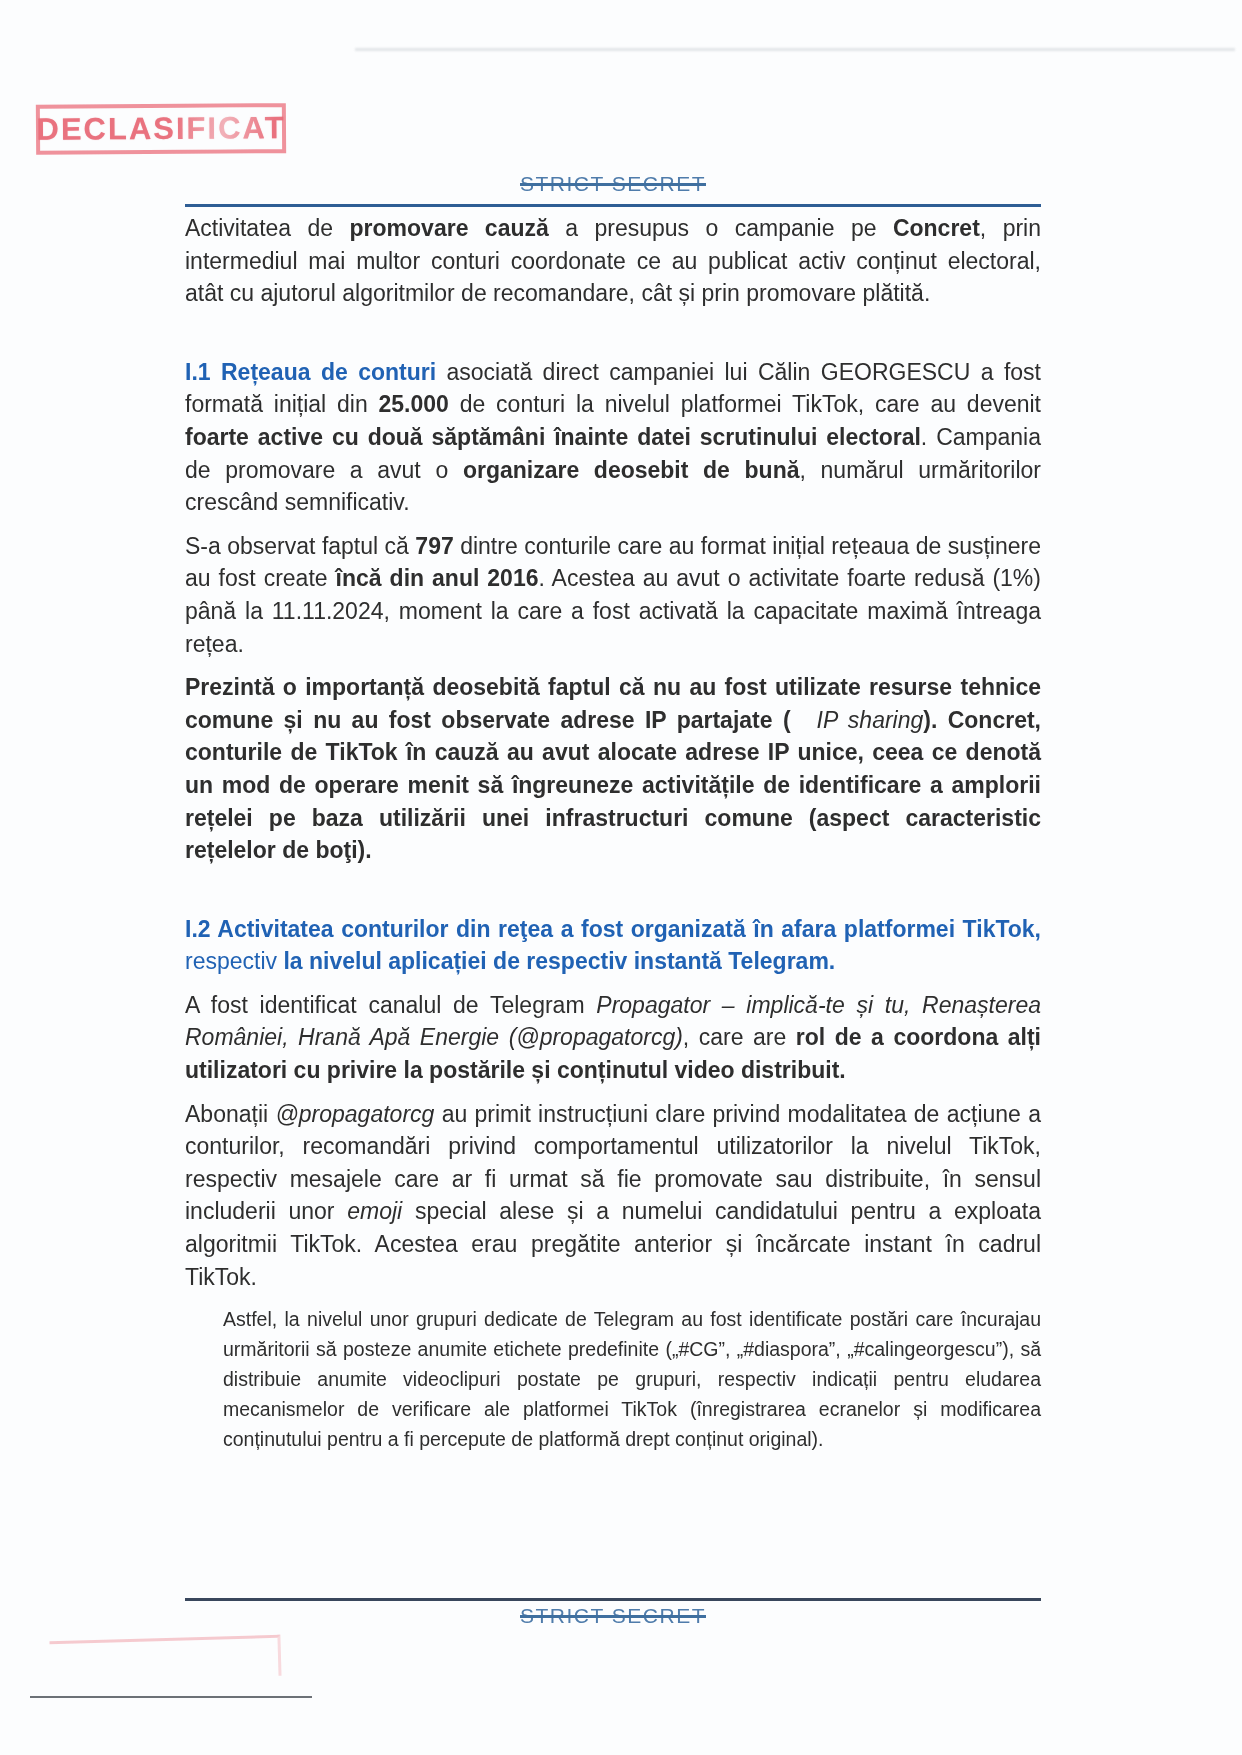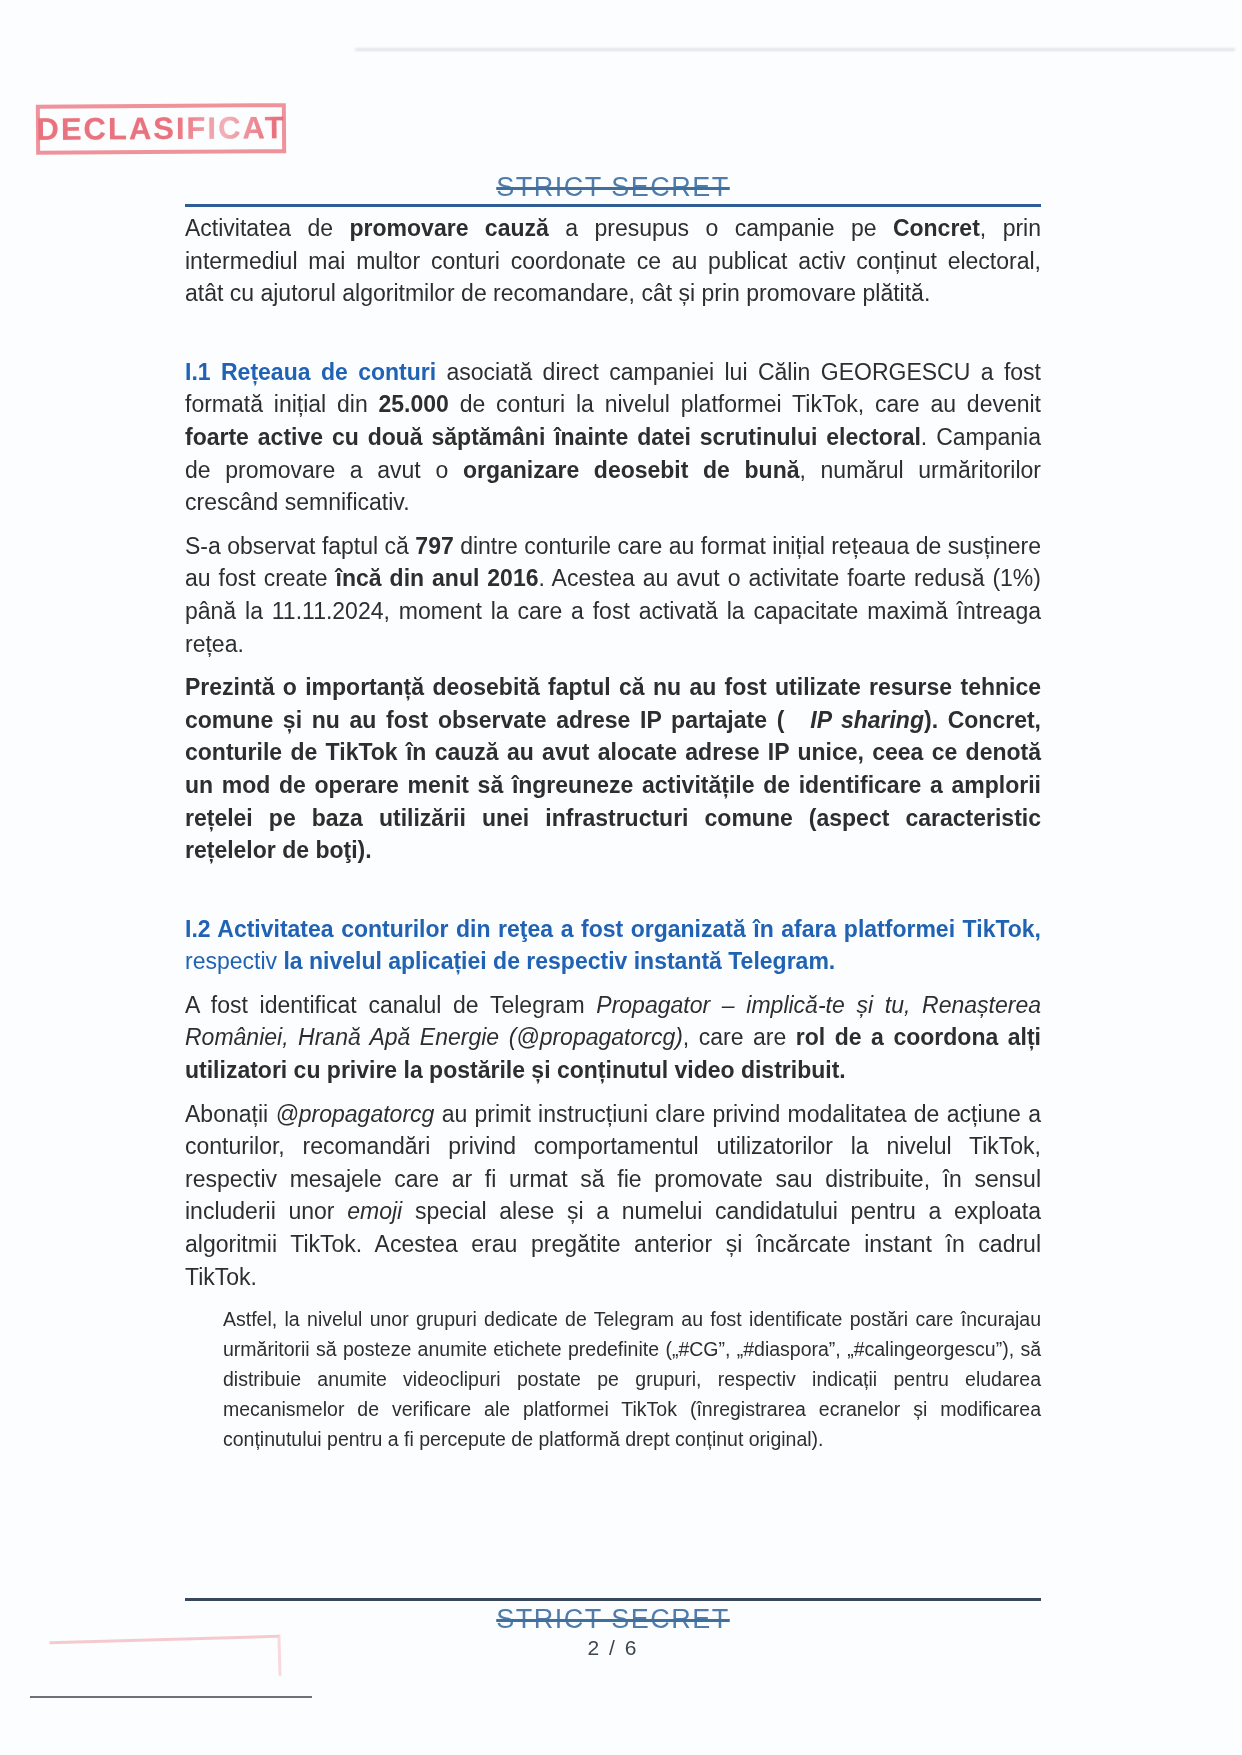--- a/index.html
+++ b/index.html
@@ -36,21 +36,21 @@
   }
   .stamp::after{
     content:"";position:absolute;inset:0;
     background:linear-gradient(100deg,rgba(252,253,254,0) 55%,rgba(252,253,254,.45) 75%,rgba(252,253,254,0) 95%);
     pointer-events:none;
   }
   
   .class-line{
     position:absolute;left:185px;width:856px;text-align:center;
     color:var(--class-blue);
-    font-size:27px;letter-spacing:1.5px;
+    font-size:21px;letter-spacing:1.5px;
   }
   .class-top{top:172px;}
   .class-bottom{top:1604px;}
   .struck{
     text-decoration:line-through;
     text-decoration-thickness:2.5px;
     text-decoration-color:#3f6f9f;
   }
   .hrule{position:absolute;left:185px;width:856px;height:3px;background:var(--rule-blue);}
   .hrule-top{top:204px;}
@@ -68,21 +68,21 @@
     color:var(--ink);
   }
   .sec{margin-top:46px;}
   .small{
     margin-left:38px;
     font-size:19.5px;line-height:30px;
   }
   .run-n{}
   .run-b{font-weight:700;}
   .run-i{font-style:italic;}
-  .run-bi{font-weight:700;font-style:italic;margin-left:26px;}
+  .run-bi{font-weight:400;font-style:italic;margin-left:26px;}
   .run-hb{color:var(--blue);font-weight:700;}
   .run-hn{color:var(--blue);}
   
   .ghost-stamp{
     position:absolute;left:50px;top:1638px;width:228px;height:38px;
     border-top:3px solid rgba(236,127,139,.40);
     border-right:3px solid rgba(236,127,139,.28);
     transform:rotate(-1.6deg);
   }
   .bottom-line{
@@ -114,18 +114,17 @@
     <p class="para sec"><span class="run-hb">I.2 Activitatea conturilor din reţea a fost organizată în afara platformei TikTok,</span><span class="run-hn"> respectiv </span><span class="run-hb">la nivelul aplicației de respectiv instantă Telegram.</span></p>
     <p class="para"><span class="run-n">A fost identificat canalul de Telegram </span><span class="run-i">Propagator – implică-te și tu, Renașterea României, Hrană Apă Energie (@propagatorcg)</span><span class="run-n">, care are </span><span class="run-b">rol de a coordona alți utilizatori cu privire la postările și conținutul video distribuit.</span></p>
     <p class="para"><span class="run-n">Abonații </span><span class="run-i">@propagatorcg</span><span class="run-n"> au primit instrucțiuni clare privind modalitatea de acțiune a conturilor, recomandări privind comportamentul utilizatorilor la nivelul TikTok, respectiv mesajele care ar fi urmat să fie promovate sau distribuite, în sensul includerii unor </span><span class="run-i">emoji</span><span class="run-n"> special alese și a numelui candidatului pentru a exploata algoritmii TikTok. Acestea erau pregătite anterior și încărcate instant în cadrul TikTok.</span></p>
     <p class="para small"><span class="run-n">Astfel, la nivelul unor grupuri dedicate de Telegram au fost identificate postări care încurajau urmăritorii să posteze anumite etichete predefinite („#CG”, „#diaspora”, „#calingeorgescu”), să distribuie anumite videoclipuri postate pe grupuri, respectiv indicații pentru eludarea mecanismelor de verificare ale platformei TikTok (înregistrarea ecranelor și modificarea conținutului pentru a fi percepute de platformă drept conținut original).</span></p>
   </div>
 
   <div class="hrule hrule-bottom"></div>
   <div class="class-line class-bottom">
     <span class="struck">STRICT SECRET</span>
   </div>
-  <div class="page-num">2 / 6</div>
 
   <div class="ghost-stamp"></div>
   <div class="bottom-line"></div>
 
 </div>
 
 </body></html>

